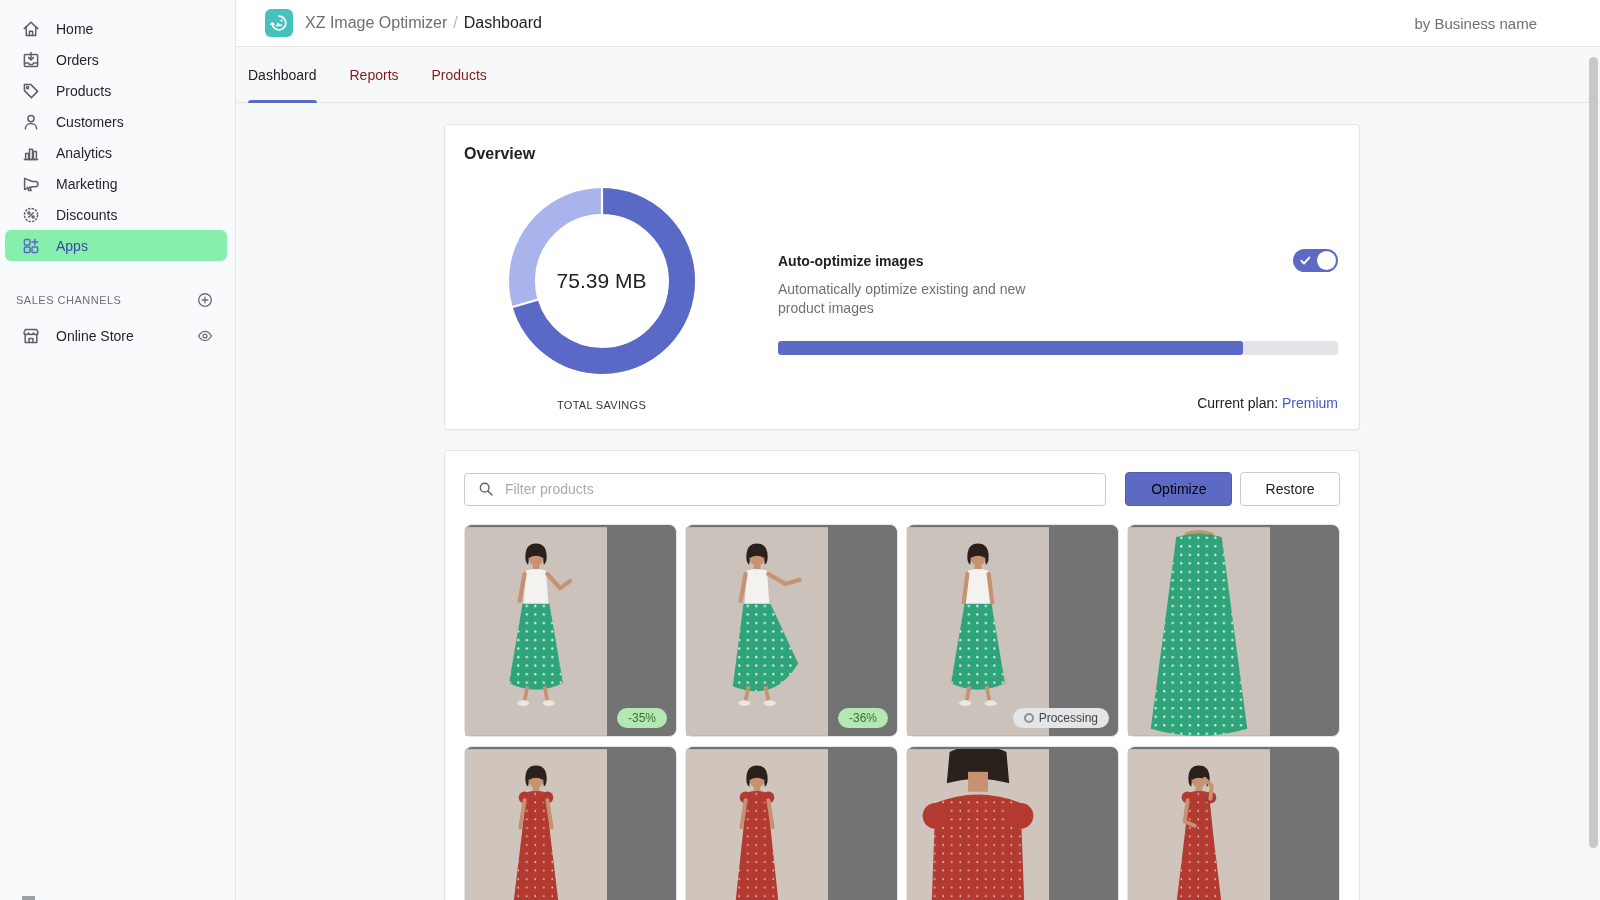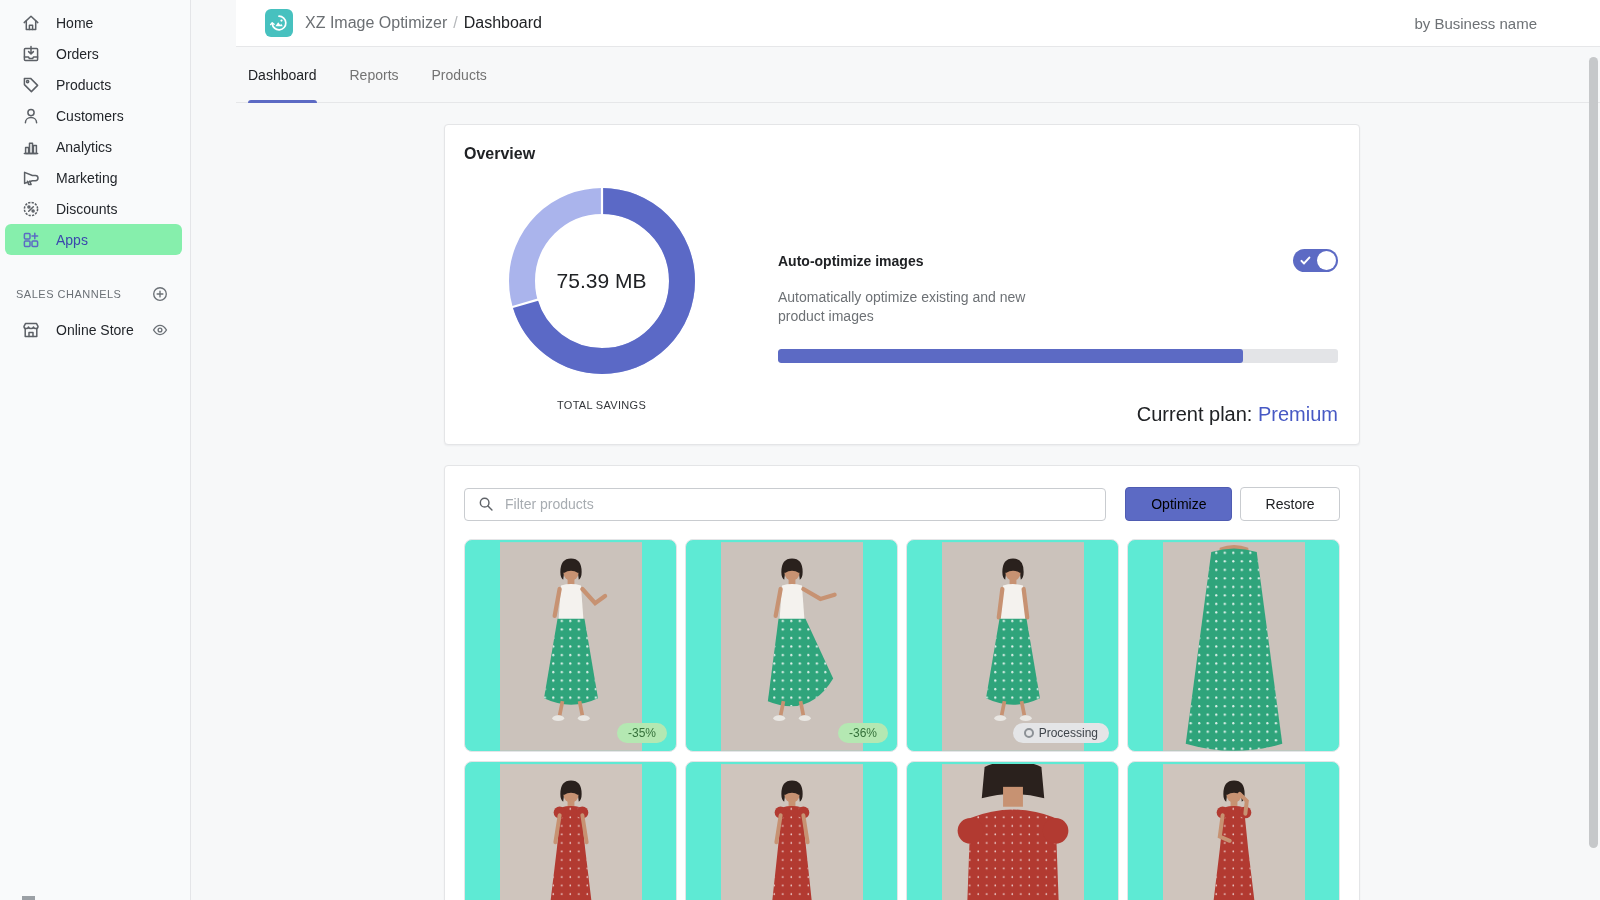--- a/index.html
+++ b/index.html
@@ -2,22 +2,22 @@
 <html><head>
 <meta charset="utf-8">
 <style>
   * { box-sizing: border-box; margin: 0; padding: 0; }
   html,body { width:1600px; height:900px; overflow:hidden; }
   body {
     font-family: "Liberation Sans", sans-serif;
     background:#f7f8f9; color:#202225; position:relative;
   }
   
-  .sidebar { position:absolute; left:0; top:0; width:191px; height:900px;
-    background:#f9fafb; border-right:1px solid #e4e5e8; padding-top:7px; }
+  .sidebar { position:absolute; left:0; top:0; width:236px; height:900px;
+    background:#f9fafb; border-right:1px solid #e4e5e8; padding-top:13px; }
   .nav-item { display:flex; align-items:center; height:31px; margin:0 8px 0 5px;
     padding-left:16px; gap:15px; font-size:14px; color:#23262b; border-radius:6px; cursor:pointer; }
   .nav-item .icon { width:20px; height:20px; color:#5c6066; display:flex; }
   .nav-item.active { background:#86efac; color:#3b47ad; font-weight:400; }
   .nav-item.active .icon { color:#5c6ac4; }
   .channels-header { display:flex; align-items:center; justify-content:space-between;
     margin-top:30px; padding:0 21px 0 16px; }
   .channels-header .lbl { font-size:11px; letter-spacing:.5px; color:#6b7076; }
   .channels-header .icon, .channel-row .icon-right { width:18px; height:18px; color:#6b7076; cursor:pointer; }
   .channel-row { display:flex; align-items:center; height:30px; margin-top:12px;
@@ -31,21 +31,21 @@
     display:flex; align-items:center; padding:0 63px 0 29px; }
   .app-badge { width:28px; height:28px; border-radius:6px; background:#47c1bf;
     display:flex; align-items:center; justify-content:center; margin-right:12px; }
   .apptitle { font-size:16px; }
   .apptitle .name { color:#6b6f73; }
   .apptitle .sep { color:#b5b8bb; margin:0 6px; }
   .apptitle .page { color:#202225; }
   .byline { margin-left:auto; font-size:15px; color:#6d7175; }
   .tabsbar { height:56px; border-bottom:1px solid #e6e7e9; display:flex; padding-left:12px; }
   .tab { position:relative; display:flex; align-items:center; margin-right:33px;
-    font-size:14px; color:#737373; cursor:pointer; }
+    font-size:14px; color:#7f1d1d; cursor:pointer; }
   .tab.active { color:#202225; }
   .tab.active::after { content:""; position:absolute; left:0; right:0; bottom:-1px;
     height:3px; background:#5c6ac4; border-radius:3px 3px 0 0; }
   .content { padding:21px 0 0 208px; }
   .card { width:916px; background:#fff; border:1px solid #e4e5e7; border-radius:4px;
     box-shadow:0 1px 2px rgba(22,29,37,.05); }
   .card + .card { margin-top:20px; }
   .card h2 { font-size:16px; font-weight:700; color:#202225; }
   
   .ov-head { padding:20px 20px 20px 19px; }
@@ -57,40 +57,40 @@
     justify-content:center; font-size:21px; color:#202225; }
   .donut-caption { margin-top:25px; font-size:11px; color:#33363a; letter-spacing:.3px; }
   .scol { flex:1; padding:66px 21px 0 20px; }
   .ao-head { display:flex; align-items:center; justify-content:space-between; }
   .ao-title { font-size:14px; font-weight:700; color:#202225; }
   .toggle { position:relative; width:45px; height:23px; border-radius:12px;
     background:#5c6ac4; cursor:pointer; flex:none; }
   .toggle .check { position:absolute; left:7px; top:6px; width:11px; height:11px; }
   .toggle .knob { position:absolute; right:2px; top:2px; width:19px; height:19px;
     border-radius:50%; background:#fff; }
-  .ao-desc { margin-top:16px; width:258px; font-size:14px; line-height:19px; color:#6d7175; }
+  .ao-desc { margin-top:8px; width:258px; font-size:14px; line-height:19px; color:#6d7175; }
   .progress { margin-top:23px; height:14px; background:#e3e4e7; border-radius:3px; overflow:hidden; }
   .progress .fill { height:100%; background:#5c6ac4; border-radius:3px; }
-  .plan { margin-top:40px; text-align:right; font-size:20px; color:#202225; }
+  .plan { margin-top:40px; text-align:right; font-size:14px; color:#202225; }
   .plan a { color:#4759c4; text-decoration:none; cursor:pointer; }
   
   .pr-pad { padding:21px 19px 19px 19px; }
   .pr-pad h2 { margin-bottom:26px; }
   .filter-row { display:flex; align-items:center; }
   .search { position:relative; width:644px; }
   .search .mag { position:absolute; left:13px; top:7px; width:18px; height:18px; color:#5f6368; }
   .filter-input { width:100%; height:33px; border:1px solid #c9ccd0; border-radius:4px;
     padding:0 10px 0 40px; font-size:14px; font-family:"Liberation Sans",sans-serif; color:#202225; background:#fff; }
   .filter-input::placeholder { color:#a7acb1; }
   .btn { height:34px; border-radius:4px; font-size:14px; font-family:"Liberation Sans",sans-serif; cursor:pointer; }
   .btn-primary { width:107px; margin-left:19px; background:#5c6ac4; border:1px solid #4f5cb2; color:#000000; }
   .btn-secondary { width:100px; margin-left:8px; background:#fff; border:1px solid #c9ccd0; color:#202225; }
   .grid { display:grid; grid-template-columns:repeat(4,213px); gap:9px 8px; margin-top:18px; }
-  .pcard { height:213px; border:1px solid #e4e5e7; border-radius:8px; background:#5eead4;
-    position:relative; display:flex; justify-content:center; padding:2px 0; cursor:pointer; }
+  .pcard { height:213px; border:1px solid #e4e5e7; border-radius:8px; background:#737373;
+    position:relative; display:flex; padding:2px 0; cursor:pointer; }
   .badge { position:absolute; right:9px; bottom:8px; border-radius:12px;
     font-size:12px; padding:4px 11px; line-height:1; }
   .badge.saving { background:#b4e8b2; color:#35703a; }
   .badge.processing { background:#e4e5e7; color:#3f454b; display:flex; align-items:center; gap:5px; }
   .spin { width:10px; height:10px; border:2px solid #8c9196; border-radius:50%; display:inline-block; flex:none; }
   
   .scrollthumb { position:absolute; right:2px; top:57px; width:9px; height:791px;
     background:#c6c8ca; border-radius:5px; cursor:pointer; }
 </style>
 </head>

